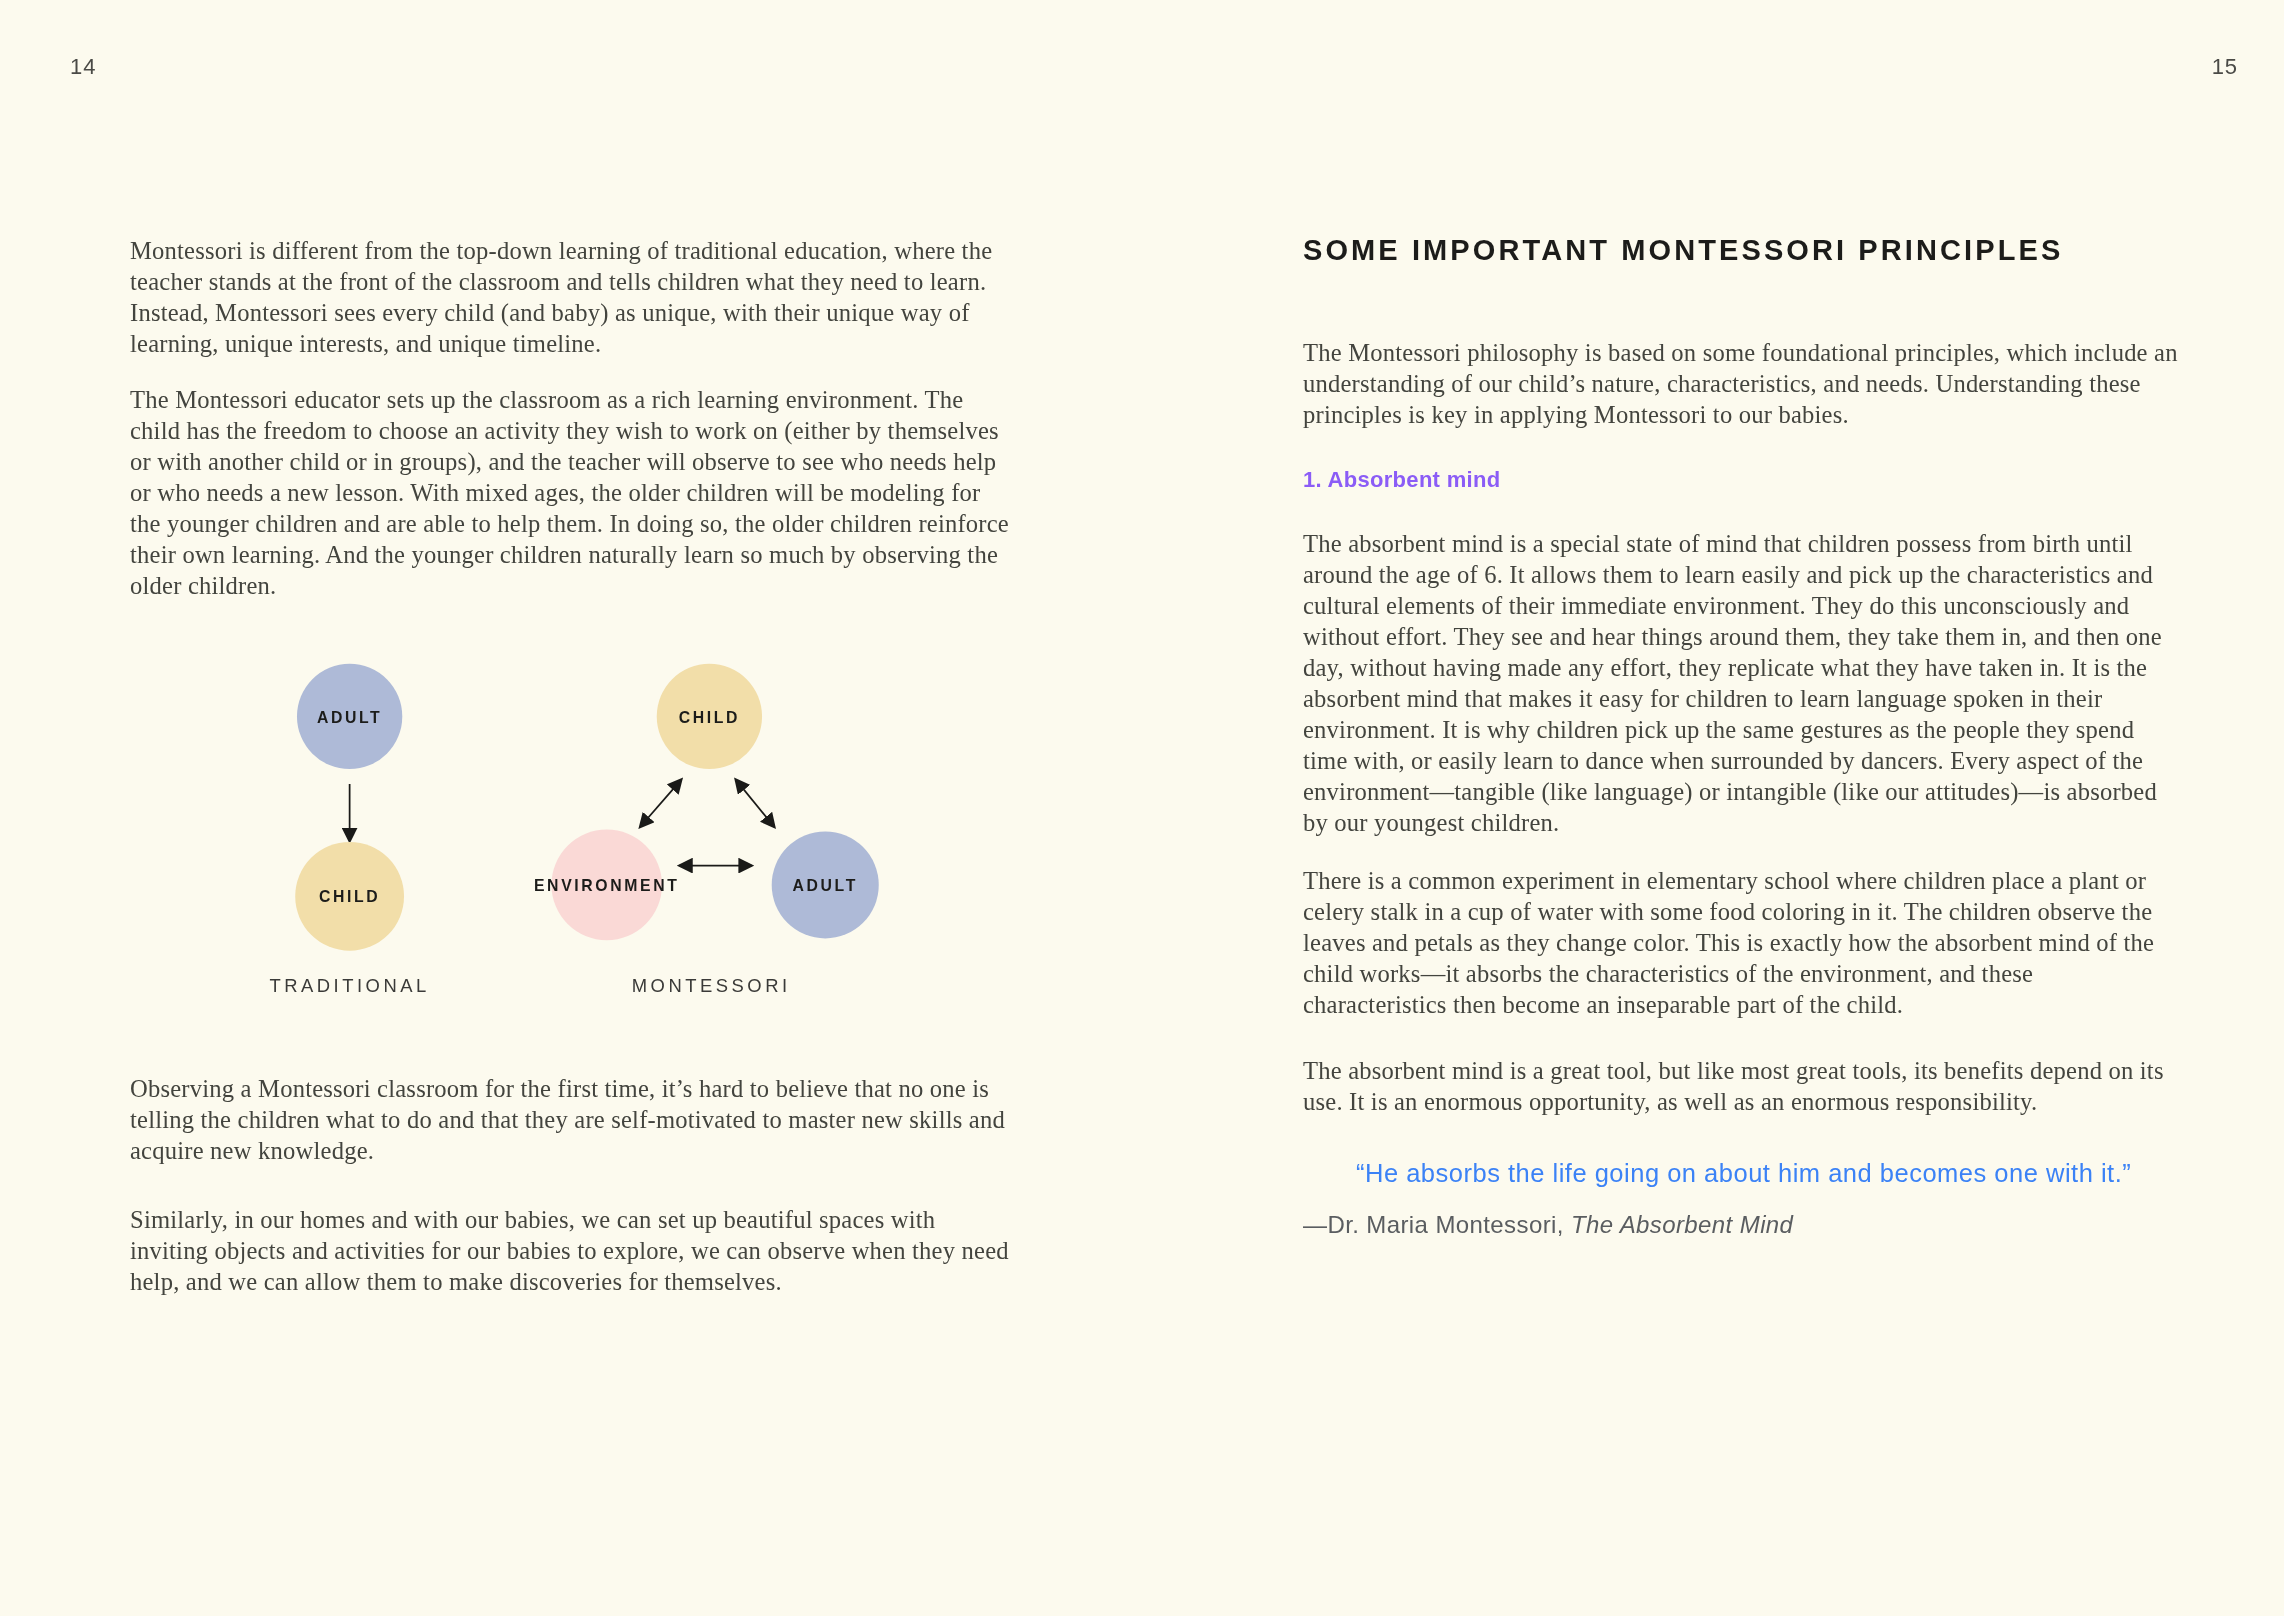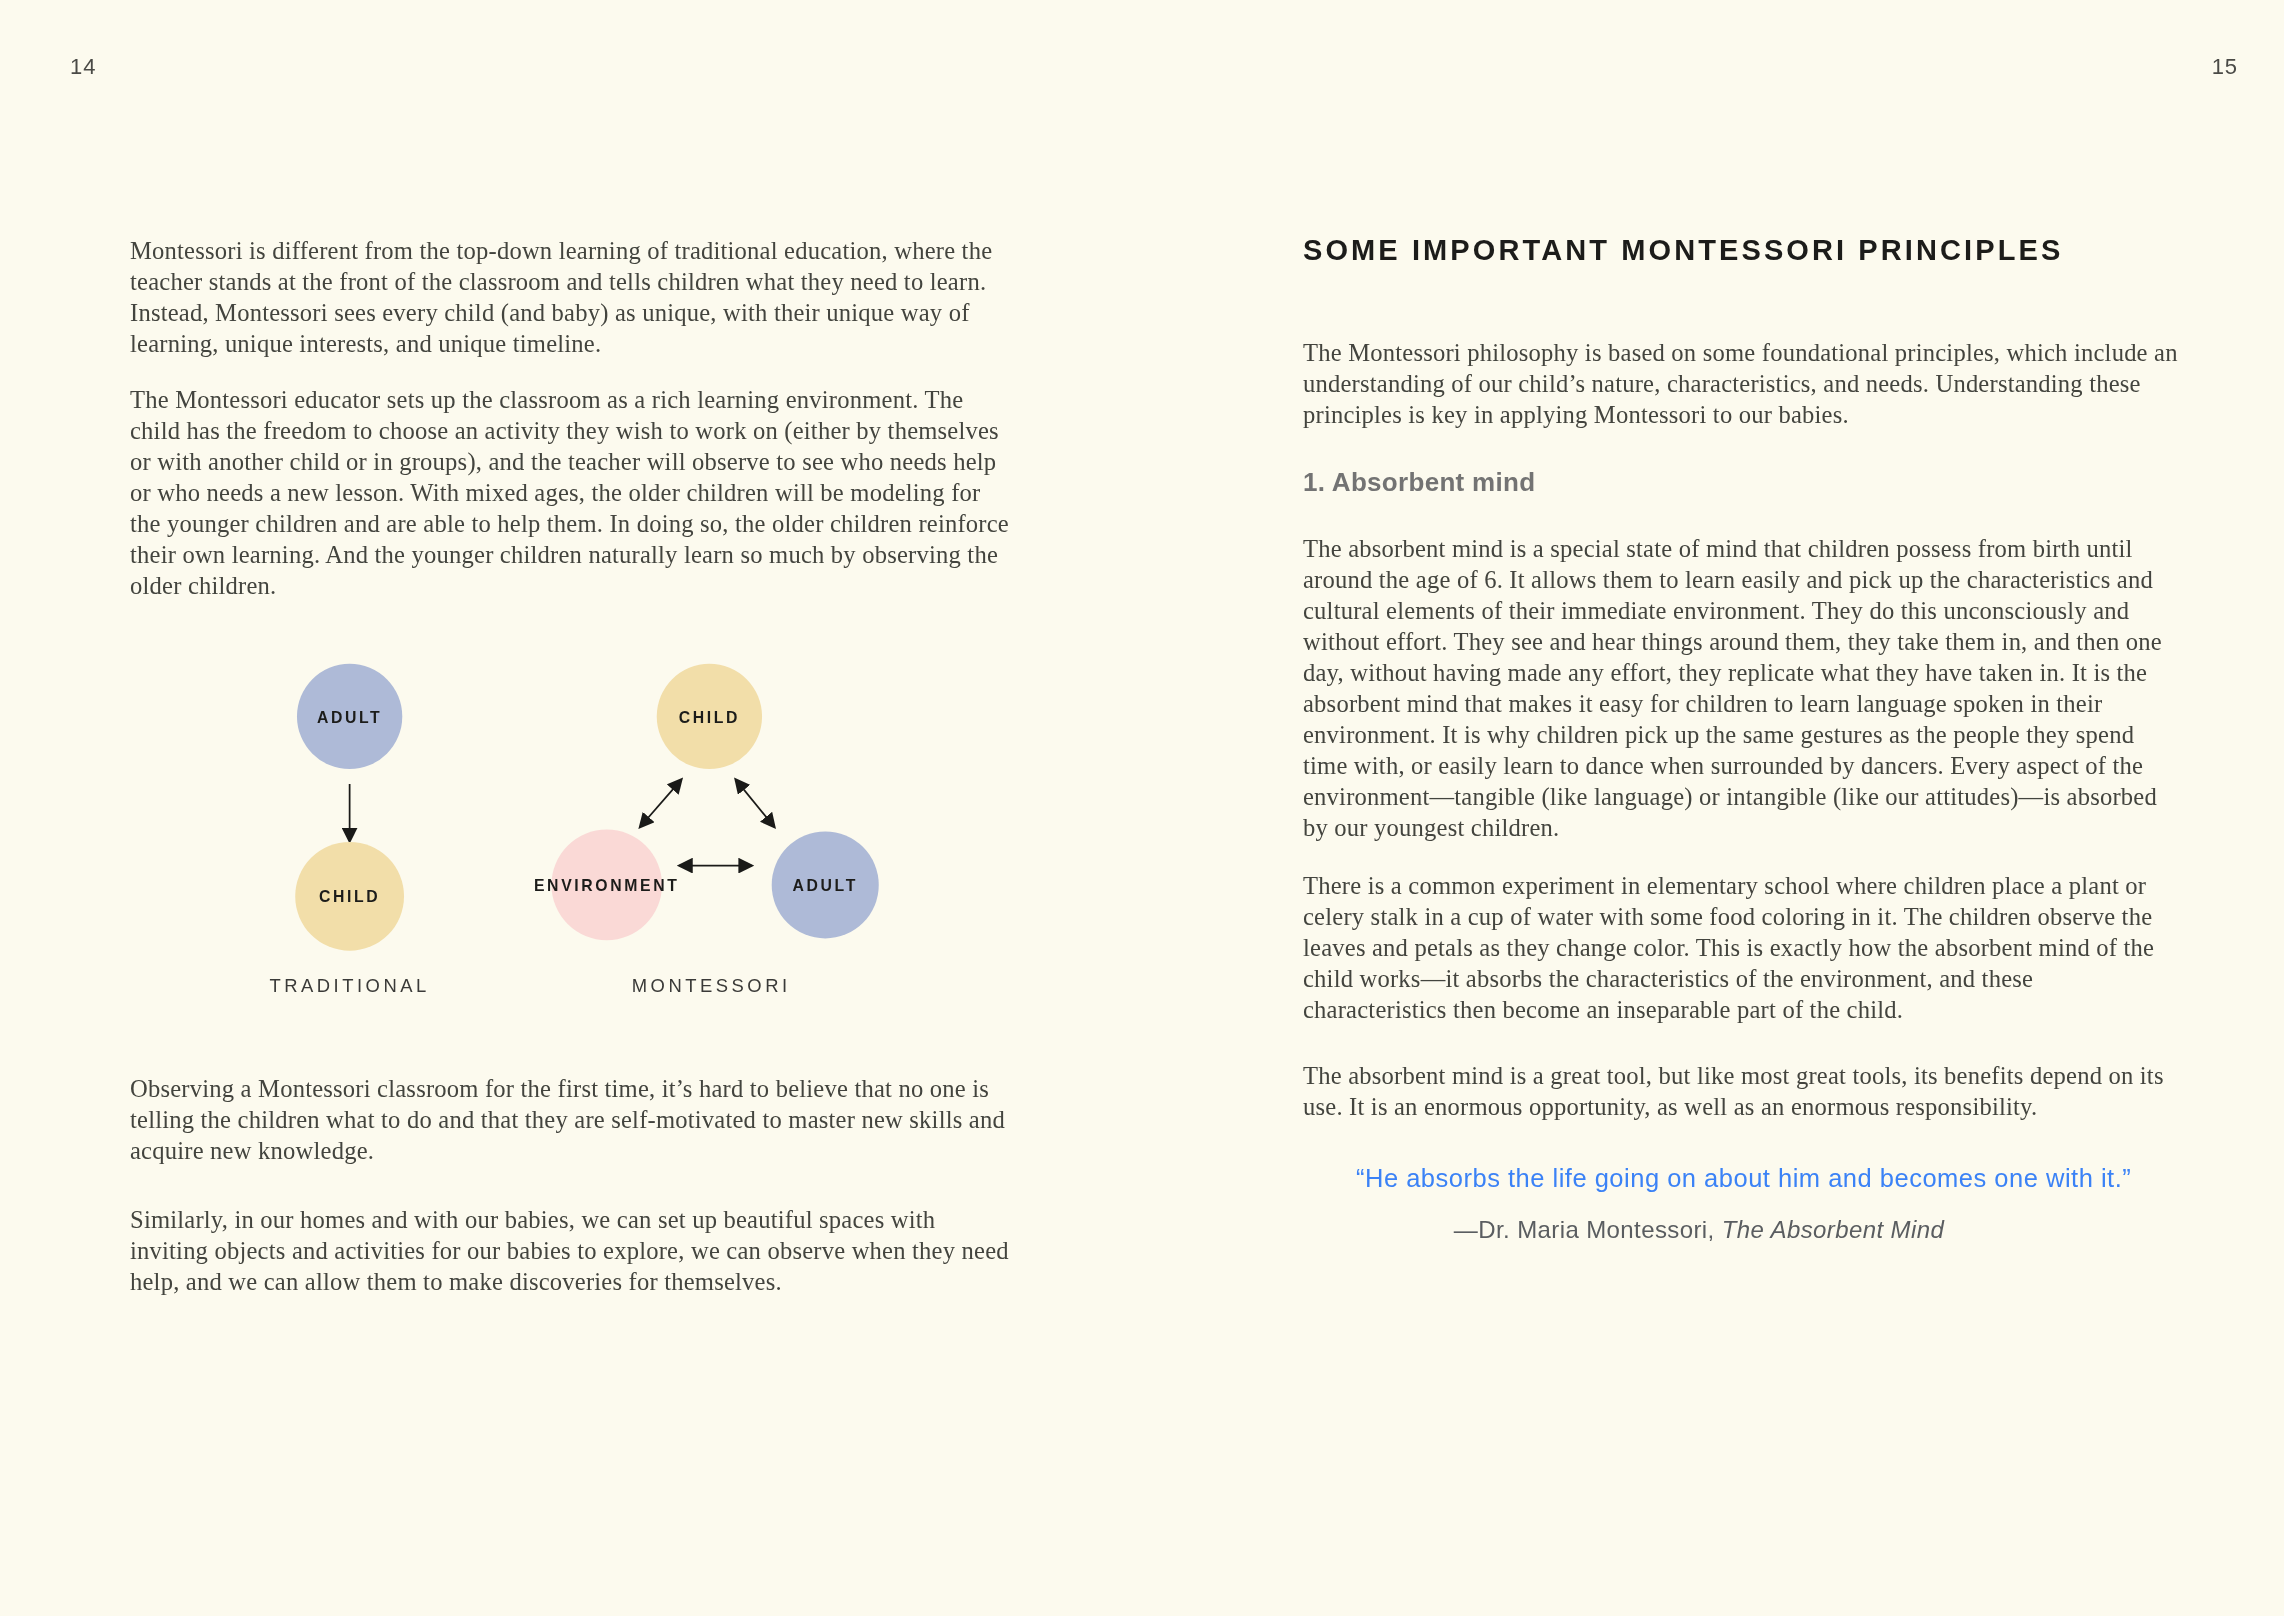--- a/index.html
+++ b/index.html
@@ -45,23 +45,23 @@
     letter-spacing: 0.2px;
     margin-bottom: 24.6px;
     color: #43443E;
   }
   .left-col p.p2 { margin-bottom: 54px; }
   .diagram-wrap { margin-bottom: 63px; }
   .left-col p.p3 { margin-bottom: 38px; }
   h2.subsection-heading {
     font-family: "Liberation Sans", sans-serif;
     font-weight: 700;
-    font-size: 26px;
+    font-size: 22px;
     letter-spacing: 0.3px;
-    color: #737373;
+    color: #8b5cf6;
     line-height: 1.2;
     margin-top: 37px;
     margin-bottom: 35px;
   }
   .right-col p.rp1 { margin-bottom: 24.6px; }
   .right-col p.rp2 { margin-bottom: 27px; }
   .right-col p.rp3 { margin-bottom: 35px; }
   .right-col p.rp4 { margin-bottom: 42px; }
   .quote {
     font-family: "Liberation Sans", sans-serif;
@@ -71,21 +71,21 @@
     color: #3b82f6;
     padding-left: 53px;
     margin-bottom: 23px;
   }
   .quote-attribution {
     font-family: "Liberation Sans", sans-serif;
     font-weight: 400;
     font-size: 24px;
     letter-spacing: 0.4px;
     color: #5A5D60;
-    text-align: center;
+    text-align: left;
     padding-right: 88px;
   }
   .quote-attribution .book-title { font-style: italic; }
   svg text.circle-label {
     font-family: "Liberation Sans", sans-serif;
     font-weight: 700;
     font-size: 18px;
     letter-spacing: 3px;
     fill: #1C1C1A;
   }

